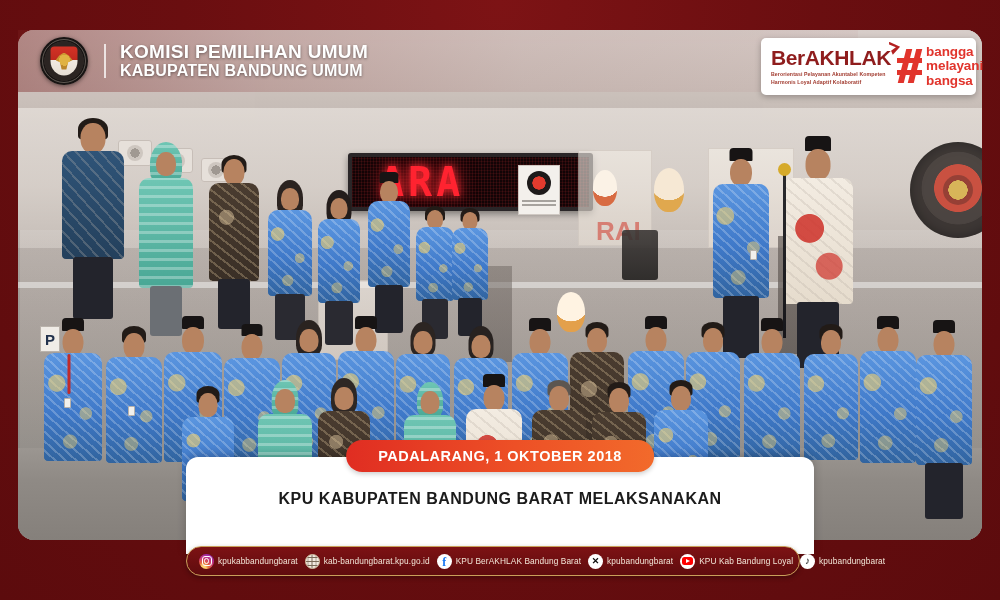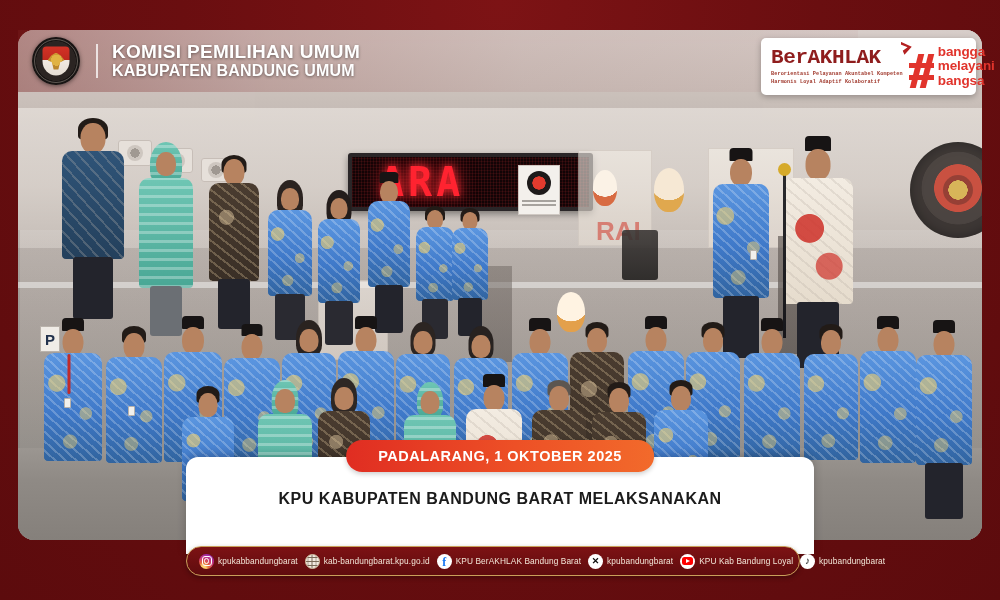--- a/index.html
+++ b/index.html
@@ -308,21 +308,21 @@
   .header {
     position: absolute;
     left: 18px; top: 30px;
     width: 840px; height: 62px;
     background: linear-gradient(90deg,
         rgba(120,30,30,.40) 0%,
         rgba(150,80,80,.28) 30%,
         rgba(170,120,120,.18) 60%,
         rgba(190,150,150,.12) 100%);
     display: flex; align-items: center;
-    padding-left: 14px;
+    padding-left: 22px;
     pointer-events: none;
   }
   .kpu-logo {
     position: relative;
     width: 48px; height: 48px;
     border-radius: 50%;
     background: radial-gradient(circle at 50% 50%, #2b2422 0 58%, #181413 59% 100%);
     flex: 0 0 auto;
     box-shadow: 0 1px 4px rgba(0,0,0,.5);
   }
@@ -371,39 +371,39 @@
     position: absolute;
     right: 24px; top: 38px;
     width: 215px; height: 57px;
     background: #ffffff;
     border-radius: 5px;
     display: flex; align-items: center;
     padding: 5px 8px 5px 10px;
     box-shadow: 0 2px 6px rgba(0,0,0,.28);
     gap: 6px;
   }
-  .berakhlak-left { display: flex; flex-direction: column; justify-content: center; font-family: Liberation Mono, monospace; }
+  .berakhlak-left { display: flex; flex-direction: column; justify-content: center; }
   .berakhlak-word {
     position: relative;
     font-size: 21px; font-weight: bold; color: #8f1d1d;
     letter-spacing: -.4px; line-height: 1;
     white-space: nowrap;
   }
   .berakhlak-word .swoosh {
     position: absolute; right: -9px; top: -5px;
     width: 11px; height: 13px;
     background: #b32121;
     clip-path: polygon(0% 0%, 100% 38%, 34% 100%, 18% 70%, 62% 42%, 0% 22%);
   }
   .berakhlak-tag {
     font-size: 5.2px; color: #a13a2e; line-height: 1.5;
     letter-spacing: .1px; margin-top: 3px; white-space: nowrap;
     font-weight: bold;
   }
-  .berakhlak-right { display: flex; align-items: flex-end; gap: 4px; }
+  .berakhlak-right { display: flex; align-items: center; gap: 4px; }
   .hash {
     position: relative; width: 25px; height: 34px; flex: 0 0 auto;
   }
   .hash span { position: absolute; background: #e1342c; }
   .hash .v1 { left: 5px;  top: 0; width: 6px; height: 34px; transform: skewX(-14deg); }
   .hash .v2 { left: 15px; top: 0; width: 6px; height: 34px; transform: skewX(-14deg); }
   .hash .h1 { left: 0; top: 9px;  width: 25px; height: 5px; }
   .hash .h2 { left: 0; top: 21px; width: 25px; height: 5px; }
   .bangga-lines { display: flex; flex-direction: column; line-height: 1.06; }
   .bangga-lines span {
@@ -816,21 +816,21 @@
       </div>
       <div class="bangga-lines">
         <span>bangga</span>
         <span>melayani</span>
         <span>bangsa</span>
       </div>
     </div>
   </div>
 
   <div class="caption-card">
-    <div class="date-pill">PADALARANG, 1 OKTOBER 2025</div>
+    <div class="date-pill">PADALARANG, 1 OKTOBER 2018</div>
     <div class="caption-lines">
       <div>KPU KABUPATEN BANDUNG BARAT MELAKSANAKAN</div>
     </div>
   </div>
 
   <div class="social-bar">
     <div class="social-item">
       <div class="sicon ig"></div>
       <span class="social-label">kpukabbandungbarat</span>
     </div>

